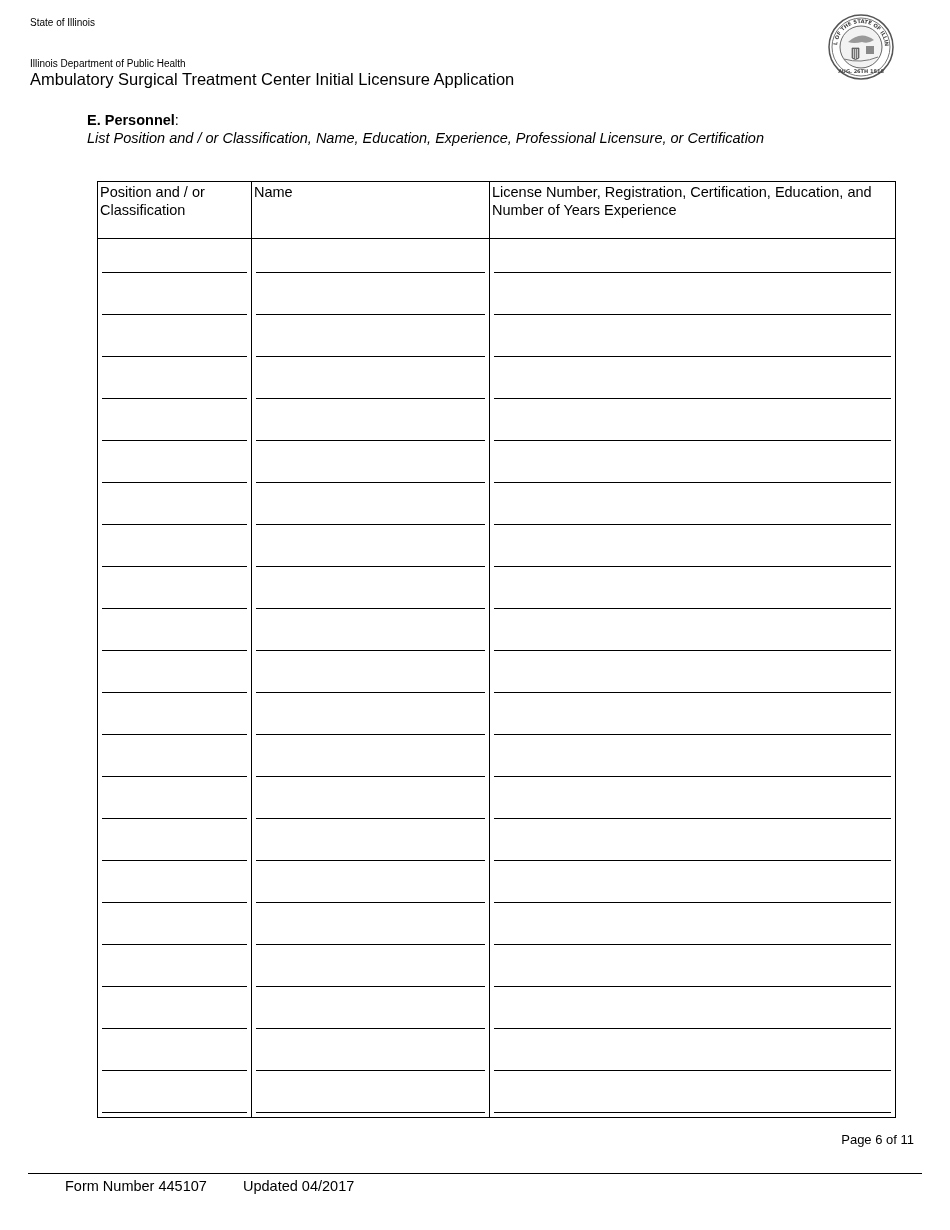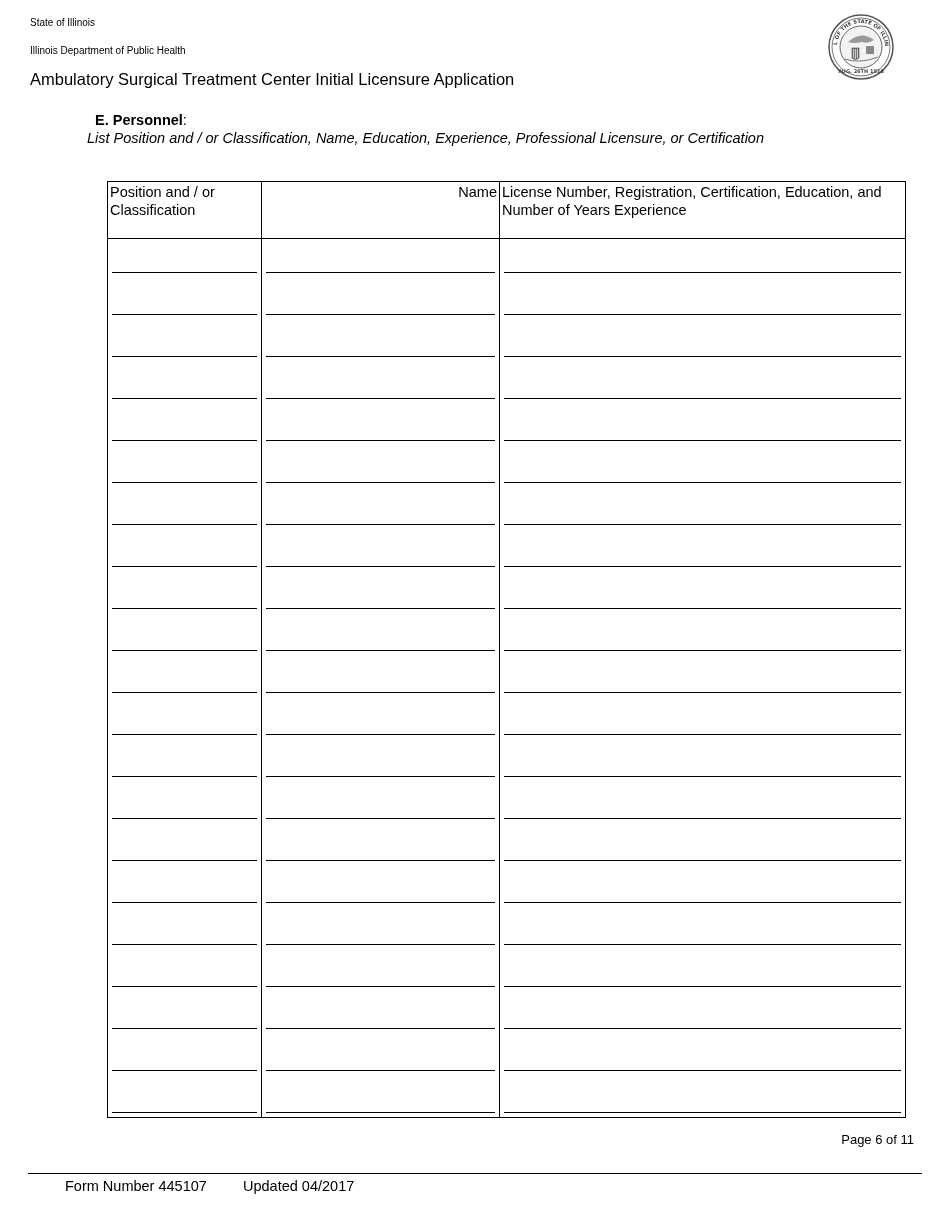--- a/index.html
+++ b/index.html
@@ -33,40 +33,40 @@
       white-space: nowrap;
     }
     .seal {
       left: 828px;
       top: 14px;
       width: 66px;
       height: 66px;
     }
     table.personnel {
       position: absolute;
-      left: 107px;
+      left: 97px;
       top: 181px;
       width: 798px;
       border-collapse: collapse;
       table-layout: fixed;
     }
     table.personnel th, table.personnel td {
       border: 1.3px solid #000;
       padding: 0;
       vertical-align: top;
     }
     table.personnel th {
       height: 55px;
       font-weight: normal;
       font-size: 14.5px;
       line-height: 18px;
       text-align: left;
       padding: 1px 2px 0 2px;
     }
-    table.personnel th.center { text-align: right; }
+    table.personnel th.center { text-align: left; }
     table.personnel td {
       padding: 0 4px 4px 4px;
     }
     .fill-line {
       height: 42px;
       box-sizing: border-box;
       border-bottom: 1.3px solid #000;
     }
     .fill-line.first { height: 34px; }
     .page-num {
@@ -86,21 +86,21 @@
       top: 1178px;
       font-size: 14.5px;
       white-space: nowrap;
       margin-left: 23px;
     }
   </style>
 </head>
 <body>
 
 <div class="abs hdr-line" style="left:30px; top:14px;">State of Illinois</div>
-<div class="abs hdr-line" style="left:30px; top:42px;">Illinois Department of Public Health</div>
+<div class="abs hdr-line" style="left:30px; top:55px;">Illinois Department of Public Health</div>
 <div class="abs title" style="left:30px; top:70px;">Ambulatory Surgical Treatment Center Initial Licensure Application</div>
 
 <div class="abs seal">
   <svg width="66" height="66" viewBox="0 0 66 66">
     <circle cx="33" cy="33" r="32" fill="#fff" stroke="#555" stroke-width="1.5"></circle>
     <circle cx="33" cy="33" r="29" fill="none" stroke="#777" stroke-width="1"></circle>
     <circle cx="33" cy="33" r="21" fill="#f2f2f2" stroke="#666" stroke-width="1"></circle>
     <path id="arcTop" d="M 9 33 A 24 24 0 0 1 57 33" fill="none"></path>
     <text font-size="5.2" font-family="DejaVu Sans, sans-serif" fill="#444" font-weight="bold">
       <textPath href="#arcTop" startOffset="50%" text-anchor="middle">SEAL OF THE STATE OF ILLINOIS</textPath>
@@ -109,21 +109,21 @@
     <path d="M20 28 Q33 16 46 26 Q40 30 34 28 Q26 30 20 28 Z" fill="#999"></path>
     <path d="M24 34 L31 34 L31 44 Q27.5 47 24 44 Z" fill="#777" stroke="#444" stroke-width="0.6"></path>
     <line x1="25.5" y1="35" x2="25.5" y2="44" stroke="#eee" stroke-width="0.7"></line>
     <line x1="27.5" y1="35" x2="27.5" y2="45" stroke="#eee" stroke-width="0.7"></line>
     <line x1="29.5" y1="35" x2="29.5" y2="44" stroke="#eee" stroke-width="0.7"></line>
     <rect x="38" y="32" width="8" height="8" fill="#888"></rect>
     <path d="M16 45 Q33 50 50 43" fill="none" stroke="#777" stroke-width="1"></path>
   </svg>
 </div>
 
-<div class="abs section-text" style="left:87px; top:112px;margin-left:8px;">
+<div class="abs section-text" style="left:87px; top:112px;">
   <b>E. Personnel</b><span>:</span>
 </div>
 <div class="abs section-text" style="left:87px; top:130px;font-style:italic;">List Position and / or Classification, Name, Education, Experience, Professional Licensure, or Certification</div>
 
 <table class="personnel">
   <colgroup>
     <col style="width:154px">
     <col style="width:238px">
     <col style="width:406px">
   </colgroup>

